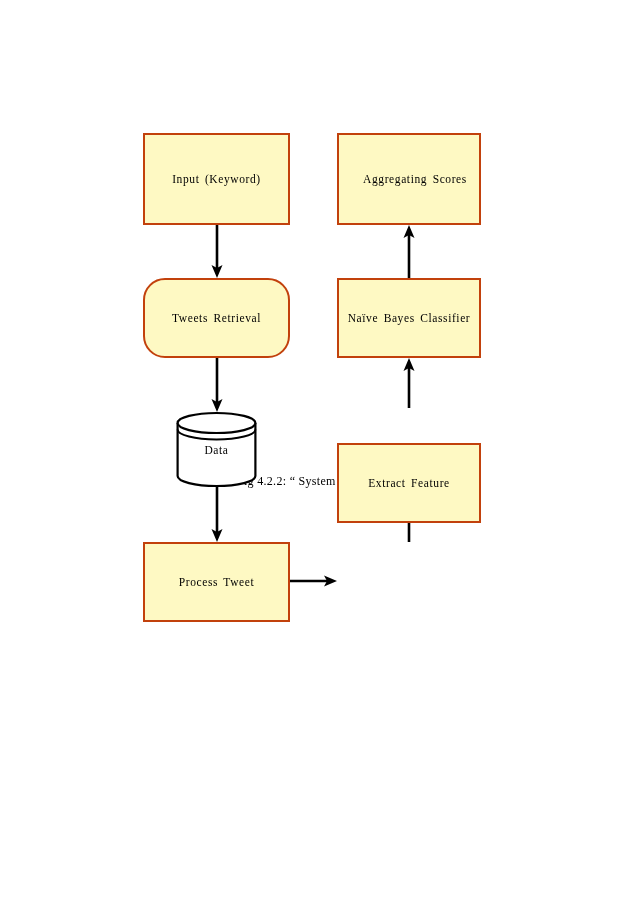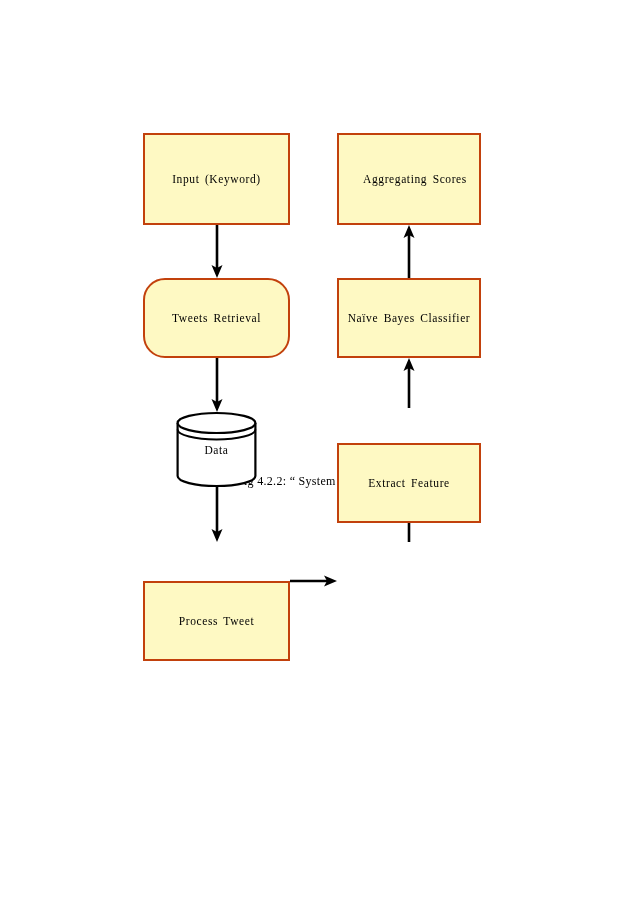--- a/index.html
+++ b/index.html
@@ -42,21 +42,21 @@
     word-spacing: 2px;
     color: #000000;
     white-space: nowrap;
   }
 
   .box-input          { left: 143px; top: 133px; width: 147px; height: 92px; }
   .box-aggregating    { left: 337px; top: 133px; width: 144px; height: 92px; padding-left: 12px; }
   .box-tweets         { left: 143px; top: 278px; width: 147px; height: 80px; border-radius: 22px; }
   .box-naive          { left: 337px; top: 278px; width: 144px; height: 80px; }
   .box-extract        { left: 337px; top: 408px; width: 144px; height: 80px; z-index: 6; margin-top: 35px; }
-  .box-process        { left: 143px; top: 542px; width: 147px; height: 80px; margin-top: 39px; }
+  .box-process        { left: 143px; top: 542px; width: 147px; height: 80px; }
   .box-getvector      { left: 337px; top: 542px; width: 144px; height: 80px; }
 
   
   .cylinder {
     position: absolute;
     left: 176px;
     top: 412px;
     width: 81px;
     height: 75px;
     z-index: 5;

